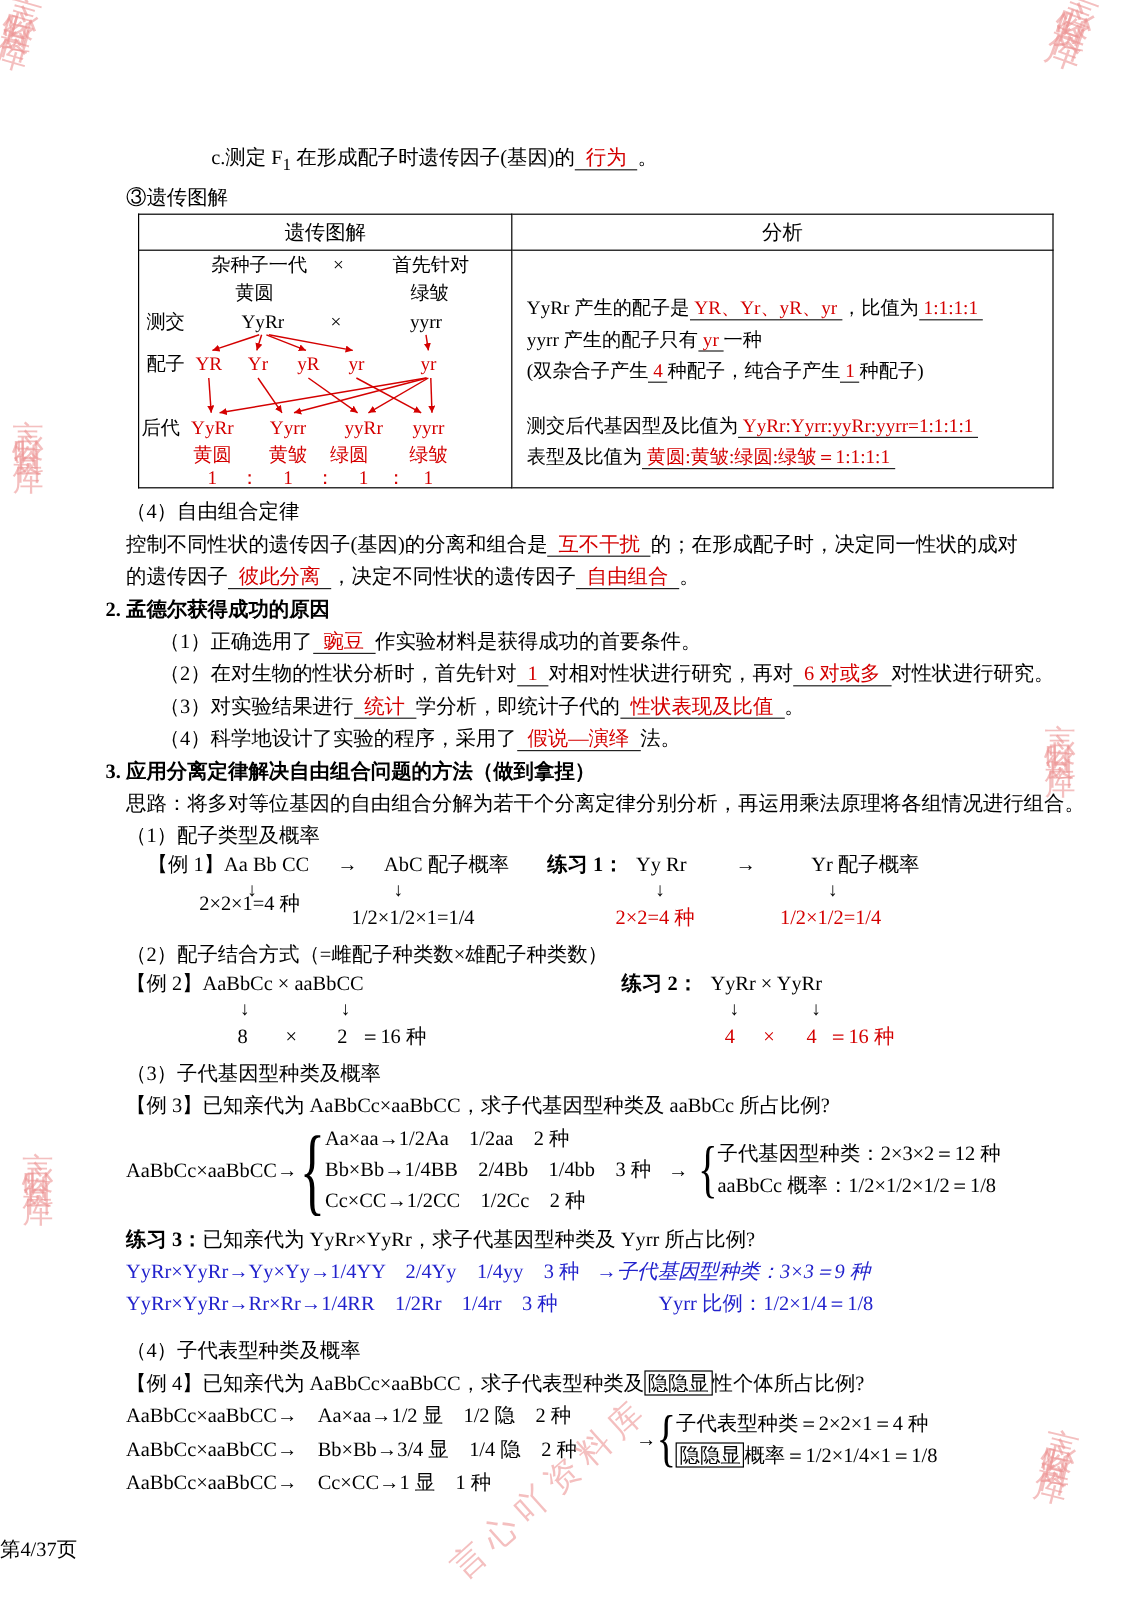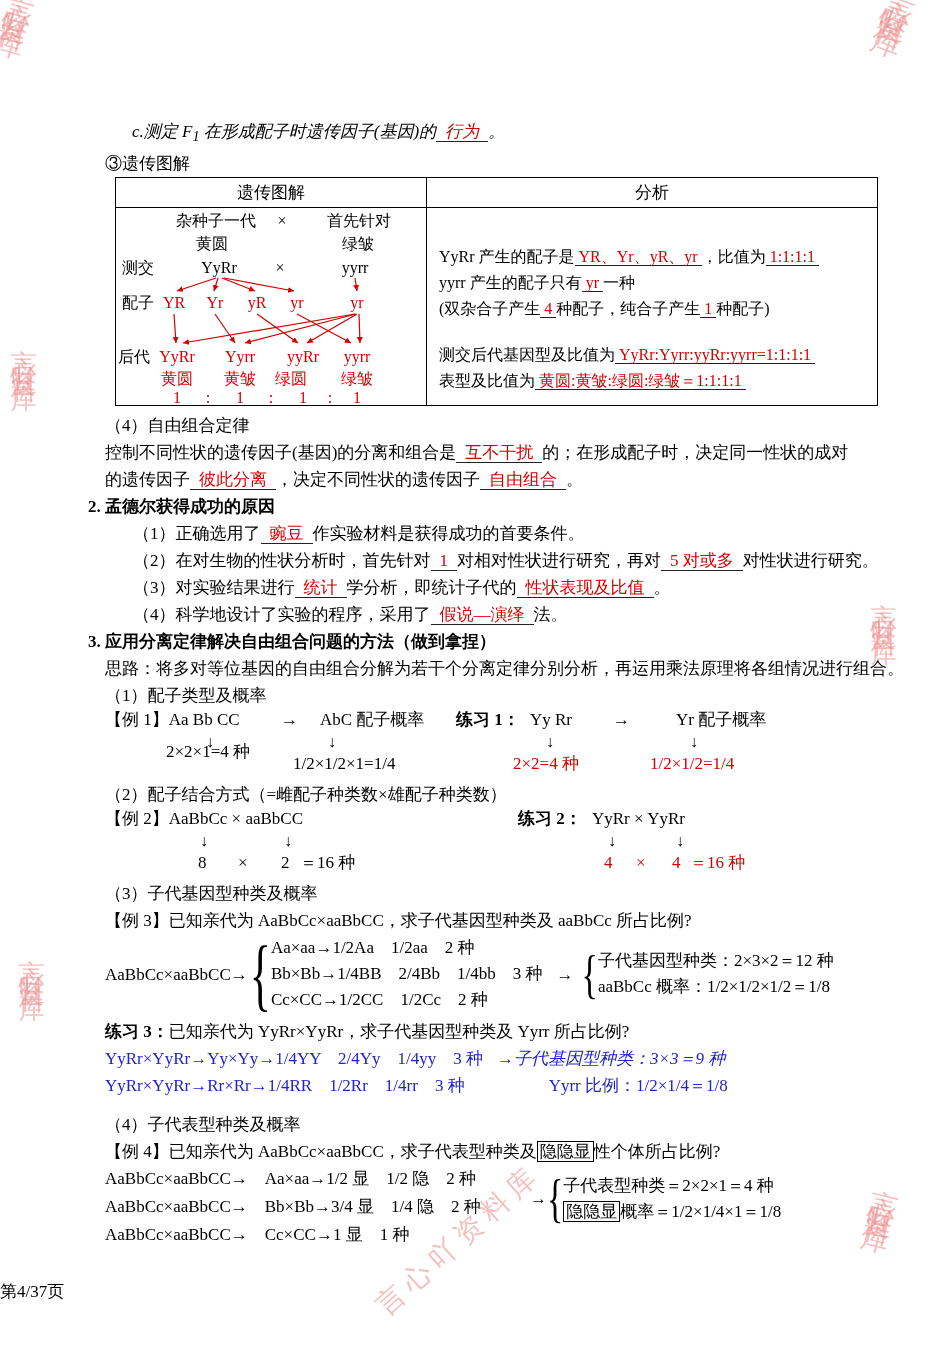--- a/index.html
+++ b/index.html
@@ -2,21 +2,21 @@
 <html><head>
 <meta charset="utf-8">
 <style>
   html,body{margin:0;padding:0;}
   body{background:#9aa0a6;font-family:"Liberation Serif","DejaVu Serif",serif;}
   .page{position:relative;width:952px;height:1347px;margin:0 auto;background:#fff;overflow:hidden;color:#000;}
   .content{position:absolute;left:88px;top:118px;width:795px;font-size:17px;line-height:27px;}
   p{margin:0;white-space:nowrap;}
   .ind1{margin-left:17px;}
   .ind2{margin-left:45px;}
-  .indc{margin-left:44px;font-style:italic;}
+  .indc{margin-left:88px;}
   .bold{font-weight:bold;}
   .ans{color:#d40000;border-bottom:1px solid #222;padding:0 9px;}
   .red{color:#d40000;}
   .bluep{color:#2222cc;margin-left:17px;}
   .boxed{border:1px solid #000;padding:0 2px;}
   
   table.gt{border-collapse:collapse;margin:0 0 6px 27px;padding-left:48px;}
   .gt th,.gt td{border:1px solid #000;}
   .gt th{height:26px;text-align:center;font-weight:normal;font-size:17px;}
   td.dcell{width:310px;height:197px;position:relative;padding:0;vertical-align:top;font-size:16px;}
@@ -150,30 +150,30 @@
       </tr>
     </tbody>
       </table>
 
     <p class="ind1">（4）自由组合定律</p>
     <p class="ind1"><span>控制不同性状的遗传因子(基因)的分离和组合是</span><span class="ans">互不干扰</span><span>的；在形成配子时，决定同一性状的成对</span></p>
     <p class="ind1"><span>的遗传因子</span><span class="ans">彼此分离</span><span>，决定不同性状的遗传因子</span><span class="ans">自由组合</span><span>。</span></p>
 
     <p class="bold">2. 孟德尔获得成功的原因</p>
     <p class="ind2"><span>（1）正确选用了</span><span class="ans">豌豆</span><span>作实验材料是获得成功的首要条件。</span></p>
-    <p class="ind2"><span>（2）在对生物的性状分析时，首先针对</span><span class="ans">1</span><span>对相对性状进行研究，再对</span><span class="ans">5 对或多</span><span>对性状进行研究。</span></p>
+    <p class="ind2"><span>（2）在对生物的性状分析时，首先针对</span><span class="ans">1</span><span>对相对性状进行研究，再对</span><span class="ans">6 对或多</span><span>对性状进行研究。</span></p>
     <p class="ind2"><span>（3）对实验结果进行</span><span class="ans">统计</span><span>学分析，即统计子代的</span><span class="ans">性状表现及比值</span><span>。</span></p>
     <p class="ind2"><span>（4）科学地设计了实验的程序，采用了</span><span class="ans">假说—演绎</span><span>法。</span></p>
 
     <p class="bold"><span>3. 应用分离定律解决自由组合问题的方法</span><span>（做到拿捏）</span></p>
     <p class="ind1">思路：将多对等位基因的自由组合分解为若干个分离定律分别分析，再运用乘法原理将各组情况进行组合。</p>
     <p class="ind1">（1）配子类型及概率</p>
 
     <div class="exblk">
-      <span style="left:17px;top:0;">【例 1】Aa Bb CC</span>
+      <span style="left:35px;top:0;">【例 1】Aa Bb CC</span>
       <span style="left:193px;top:0;">→</span>
       <span style="left:232px;top:0;">AbC 配子概率</span>
       <span class="bold" style="left:368px;top:0;">练习 1：</span>
       <span style="left:442px;top:0;">Yy Rr</span>
       <span style="left:525px;top:0;">→</span>
       <span style="left:588px;top:0;">Yr 配子概率</span>
       <span class="da" style="left:118px;top:22px;">↓</span>
       <span class="da" style="left:240px;top:22px;">↓</span>
       <span class="da" style="left:458px;top:22px;">↓</span>
       <span class="da" style="left:602px;top:22px;">↓</span>

